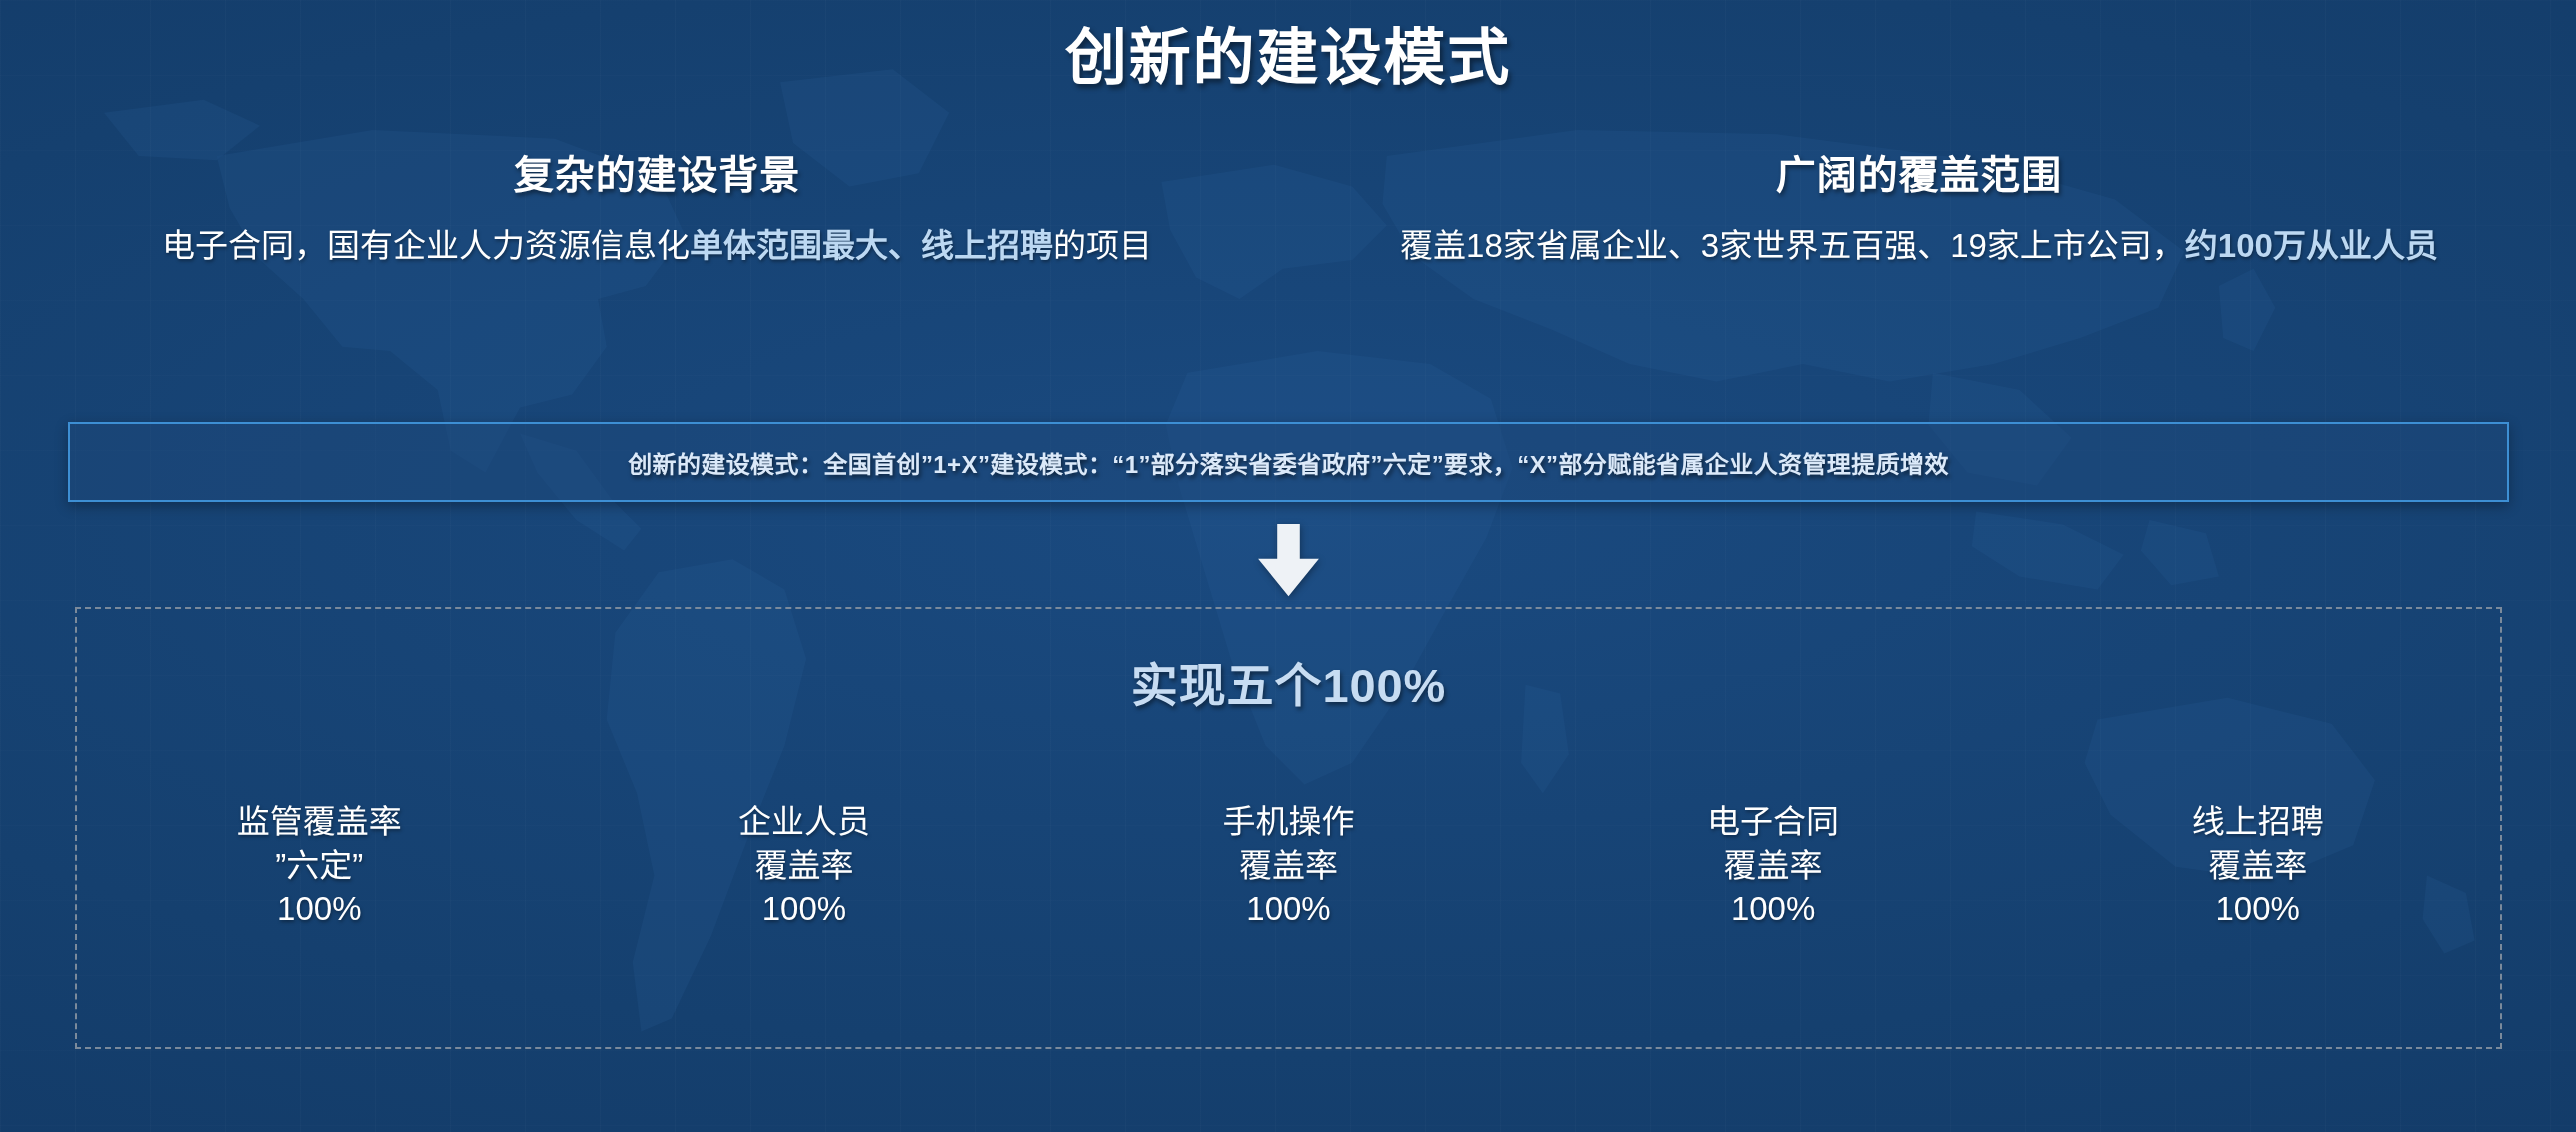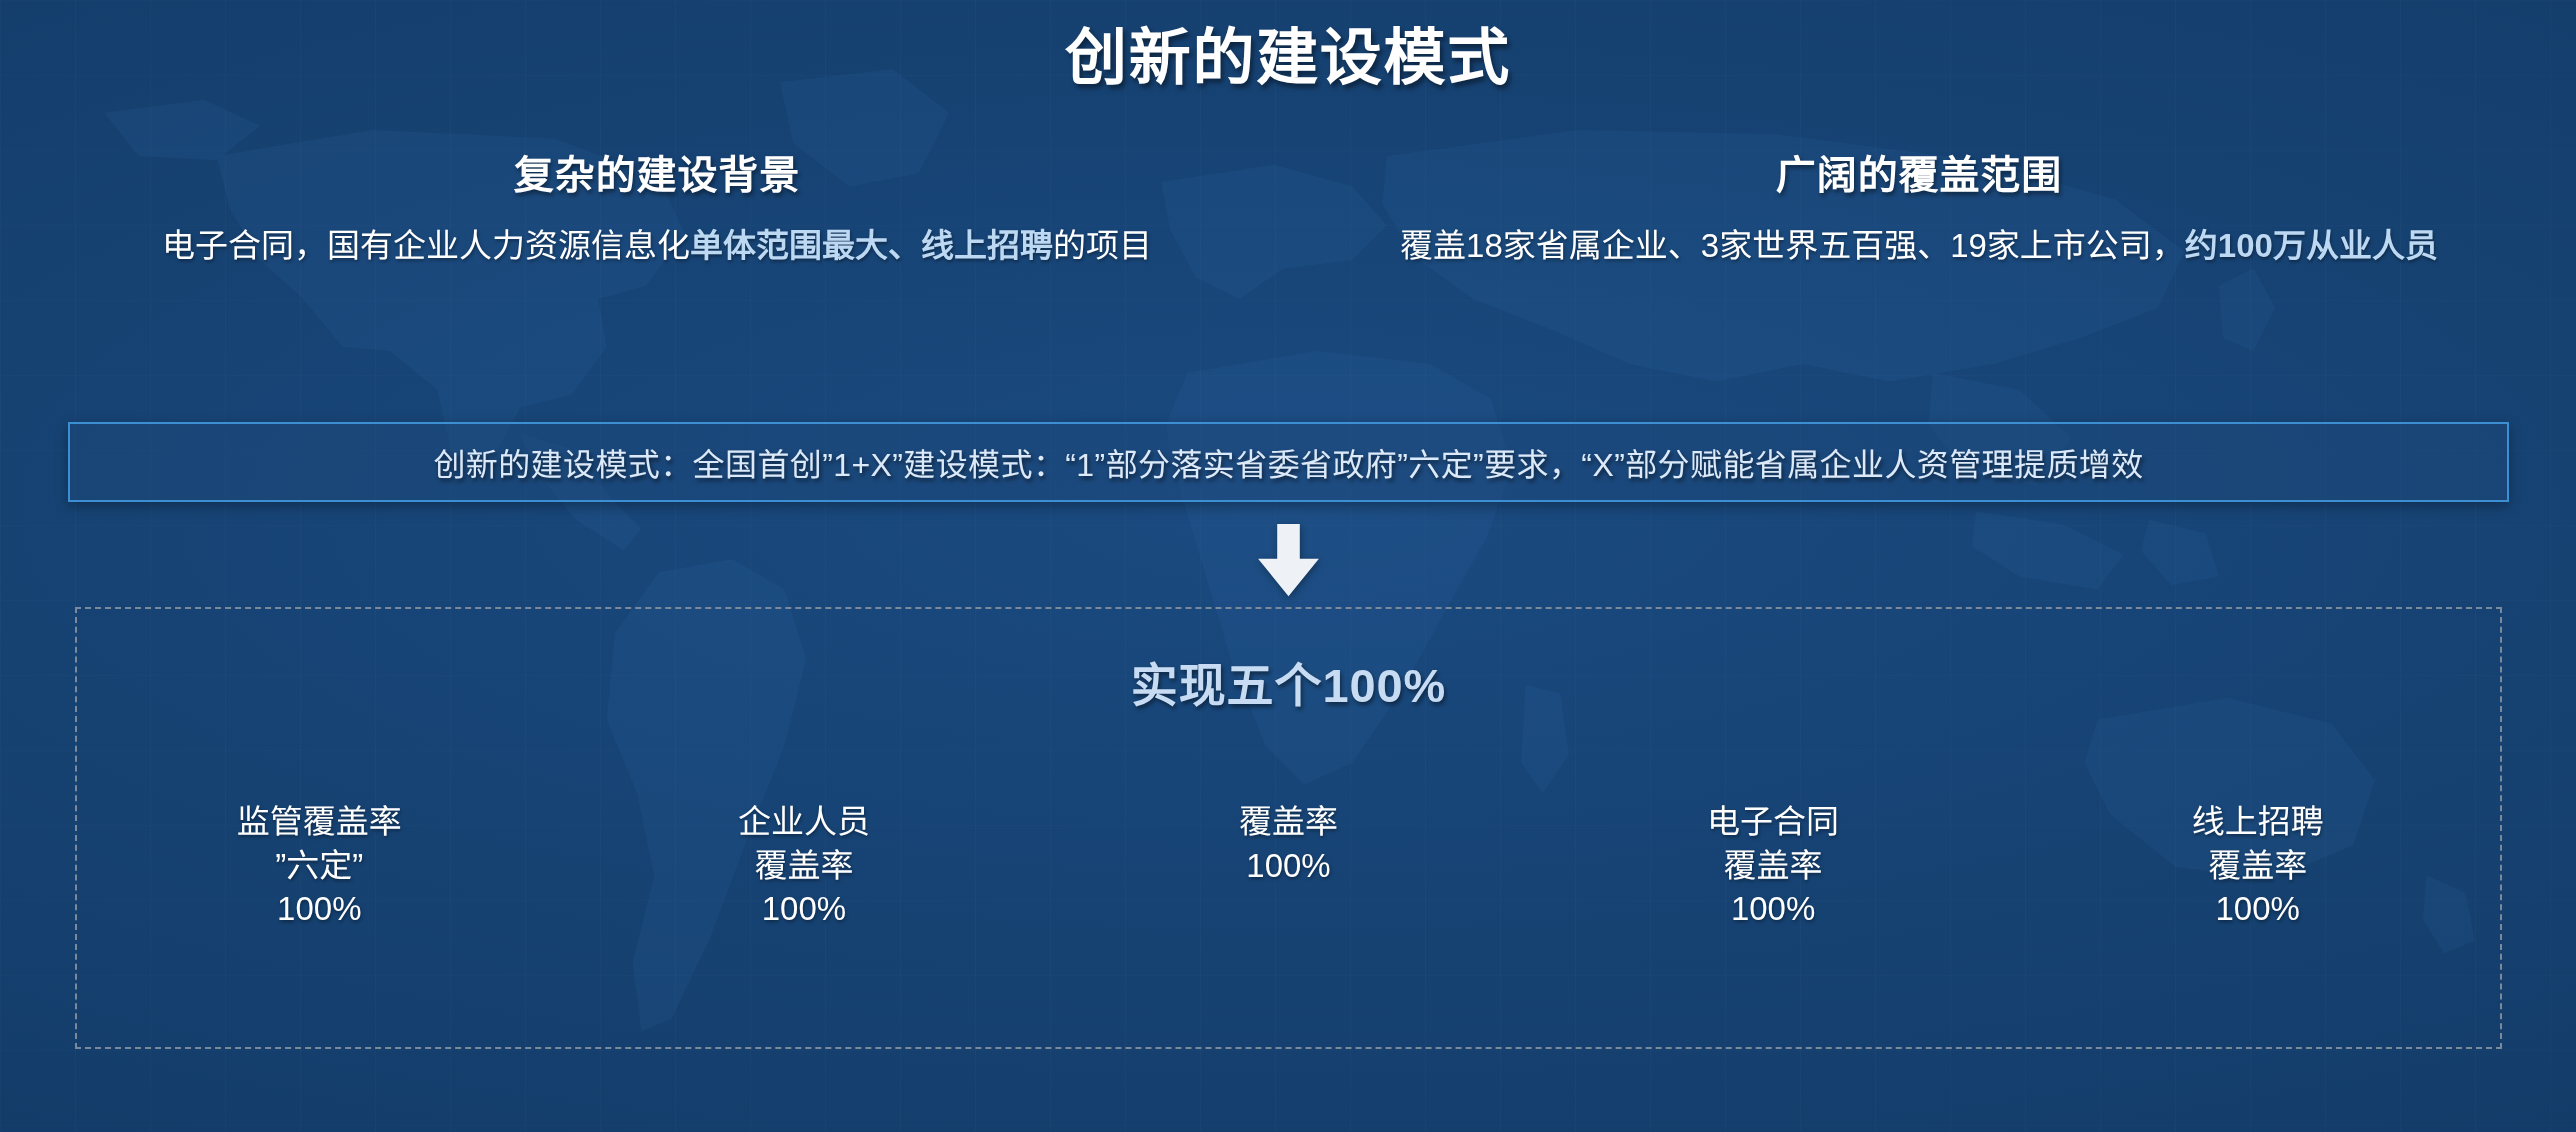--- a/index.html
+++ b/index.html
@@ -77,21 +77,21 @@
   .banner {
     position:absolute;
     left:68px; top:422px;
     width:2441px; height:80px;
     border:2.6px solid #3d8fd4;
     background:rgba(30,74,125,.42);
     display:flex; align-items:center; justify-content:center;
     box-shadow:0 3.5px 12px rgba(0,0,0,.30);
   }
   .banner-text {
-    font-size:32px; font-weight:400;
+    font-size:24px; font-weight:700;
     color:#dbe9f9;
     letter-spacing:0.4px;
     text-shadow:1.7px 2.6px 4.3px rgba(0,0,0,.55);
     white-space:nowrap;
   }
 
   
   .arrow-wrap {
     position:absolute; left:0; top:524px; width:100%;
     display:flex; justify-content:center;
@@ -212,20 +212,21 @@
           <span class="m-line">100%</span>
         </div>
 
         <div class="metric">
           <span class="m-line">企业人员</span>
           <span class="m-line">覆盖率</span>
           <span class="m-line">100%</span>
         </div>
 
         <div class="metric">
+          <span class="m-line">手机操作</span>
           <span class="m-line">覆盖率</span>
           <span class="m-line">100%</span>
         </div>
 
         <div class="metric">
           <span class="m-line">电子合同</span>
           <span class="m-line">覆盖率</span>
           <span class="m-line">100%</span>
         </div>
 

